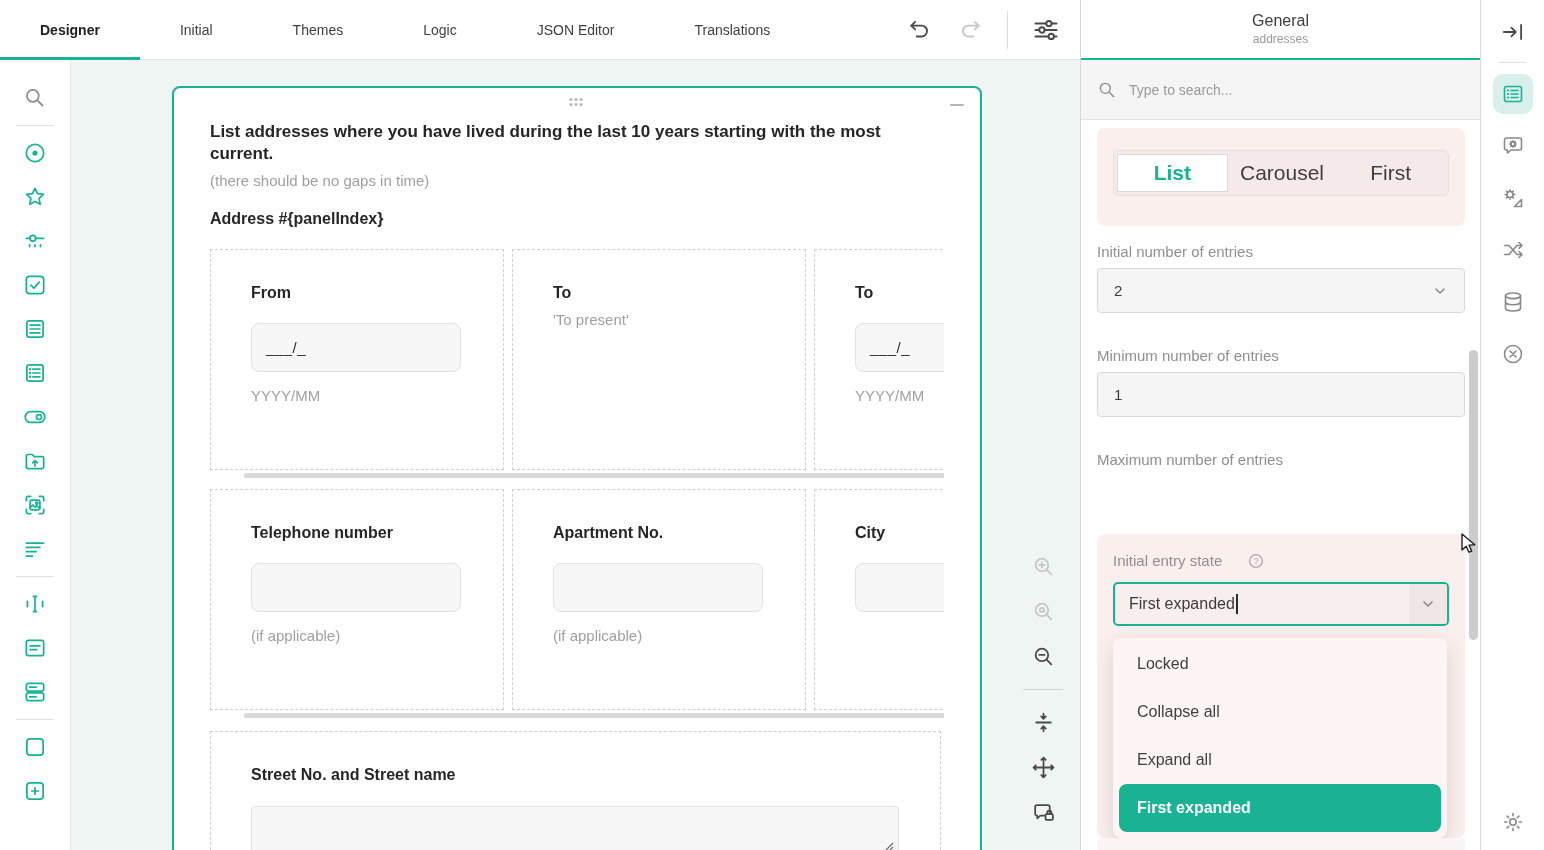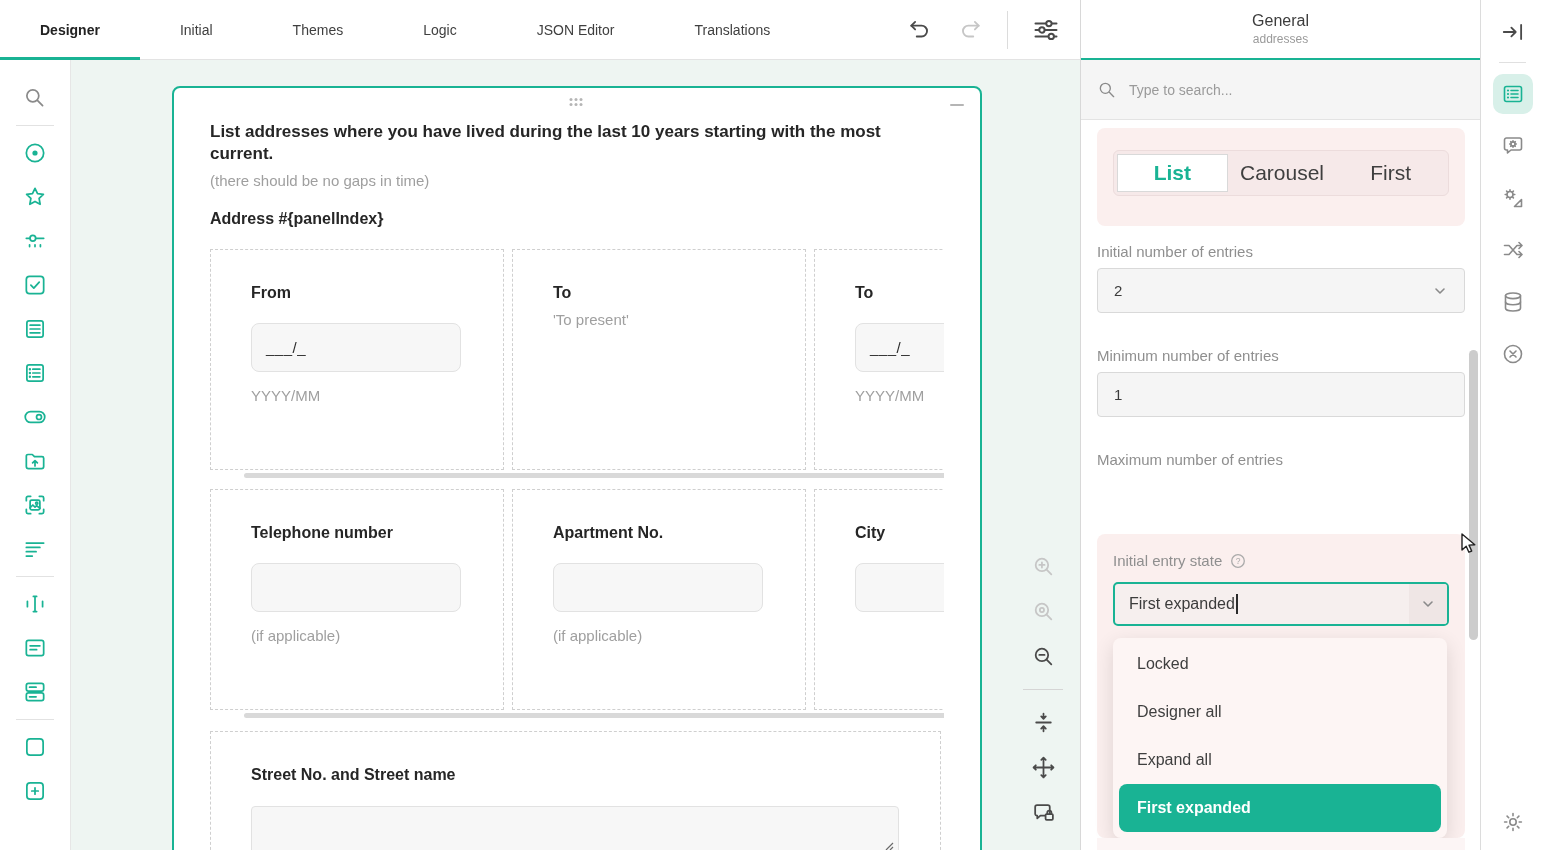--- a/index.html
+++ b/index.html
@@ -85,21 +85,21 @@
              display:flex;align-items:stretch;padding:3px;box-sizing:border-box}
   .seg-btn{flex:1;display:flex;align-items:center;justify-content:center;font-size:21px;color:#3f3f3f;
            border-radius:0;cursor:pointer}
   .seg-btn.selected{background:#fff;border:1px solid #d9d9d9;color:#19b394;font-weight:700}
   .ppgroup{position:absolute;left:16px;width:368px}
   .g1{top:243px}.g2{top:347px}.g3{top:451px}
   .ppinput{margin-top:8px;height:45px;background:#f5f5f5;border:1px solid #d9d9d9;border-radius:4px;
            box-sizing:border-box;display:flex;align-items:center;padding:0 16px;font-size:15px;color:#3c3c3c}
   .ppinput .chev{margin-left:auto}
   .card2{top:534px;height:304px;padding:18px 16px}
-  .labelrow{display:flex;align-items:center;gap:8px}
+  .labelrow{display:flex;align-items:center;gap:26px}
   .combo-focused{margin-top:13px;height:44px;background:#f6efee;border:2px solid #19b394;border-radius:5px;
                  box-sizing:border-box;display:flex;align-items:center;overflow:hidden}
   .combo-text{padding-left:14px;font-size:16px;color:#3c3c3c;display:flex;align-items:center}
   .caret{display:inline-block;width:2px;height:20px;background:#2b2b2b;margin-left:1px}
   .combo-chev{margin-left:auto;width:38px;height:100%;background:#efe6e5;display:flex;
               align-items:center;justify-content:center}
   .popup{position:absolute;left:32px;top:638px;width:334px;height:200px;background:#fdf5f4;
          border-radius:8px;box-shadow:0 6px 20px rgba(0,0,0,.12);z-index:8;padding-top:2px;box-sizing:border-box}
   .opt{height:48px;display:flex;align-items:center;padding-left:24px;font-size:16px;color:#3f3f3f;cursor:pointer}
   .opt.selected{height:48px;margin:0 6px;background:#19b394;border-radius:8px;color:#fff;font-weight:700;padding-left:18px}
@@ -433,21 +433,21 @@
         <span class="combo-chev">
           <svg width="16" height="16" viewBox="0 0 16 16" class="ic-g">
               <path d="M4 6l4 4 4-4"></path>
             </svg>
         </span>
       </div>
     </div>
 
     <div class="popup">
       <div class="opt">Locked</div>
-      <div class="opt">Designer all</div>
+      <div class="opt">Collapse all</div>
       <div class="opt">Expand all</div>
       <div class="opt selected">First expanded</div>
     </div>
 
     <div class="addrow">
       <span>Add another address</span>
       <span class="reset">
         <svg width="22" height="22" viewBox="0 0 24 24" class="ic-d">
             <path d="M5 4.5v5h5"></path>
             <path d="M5.3 9.3a7.2 7.2 0 1 1-1.1 4.6"></path>

